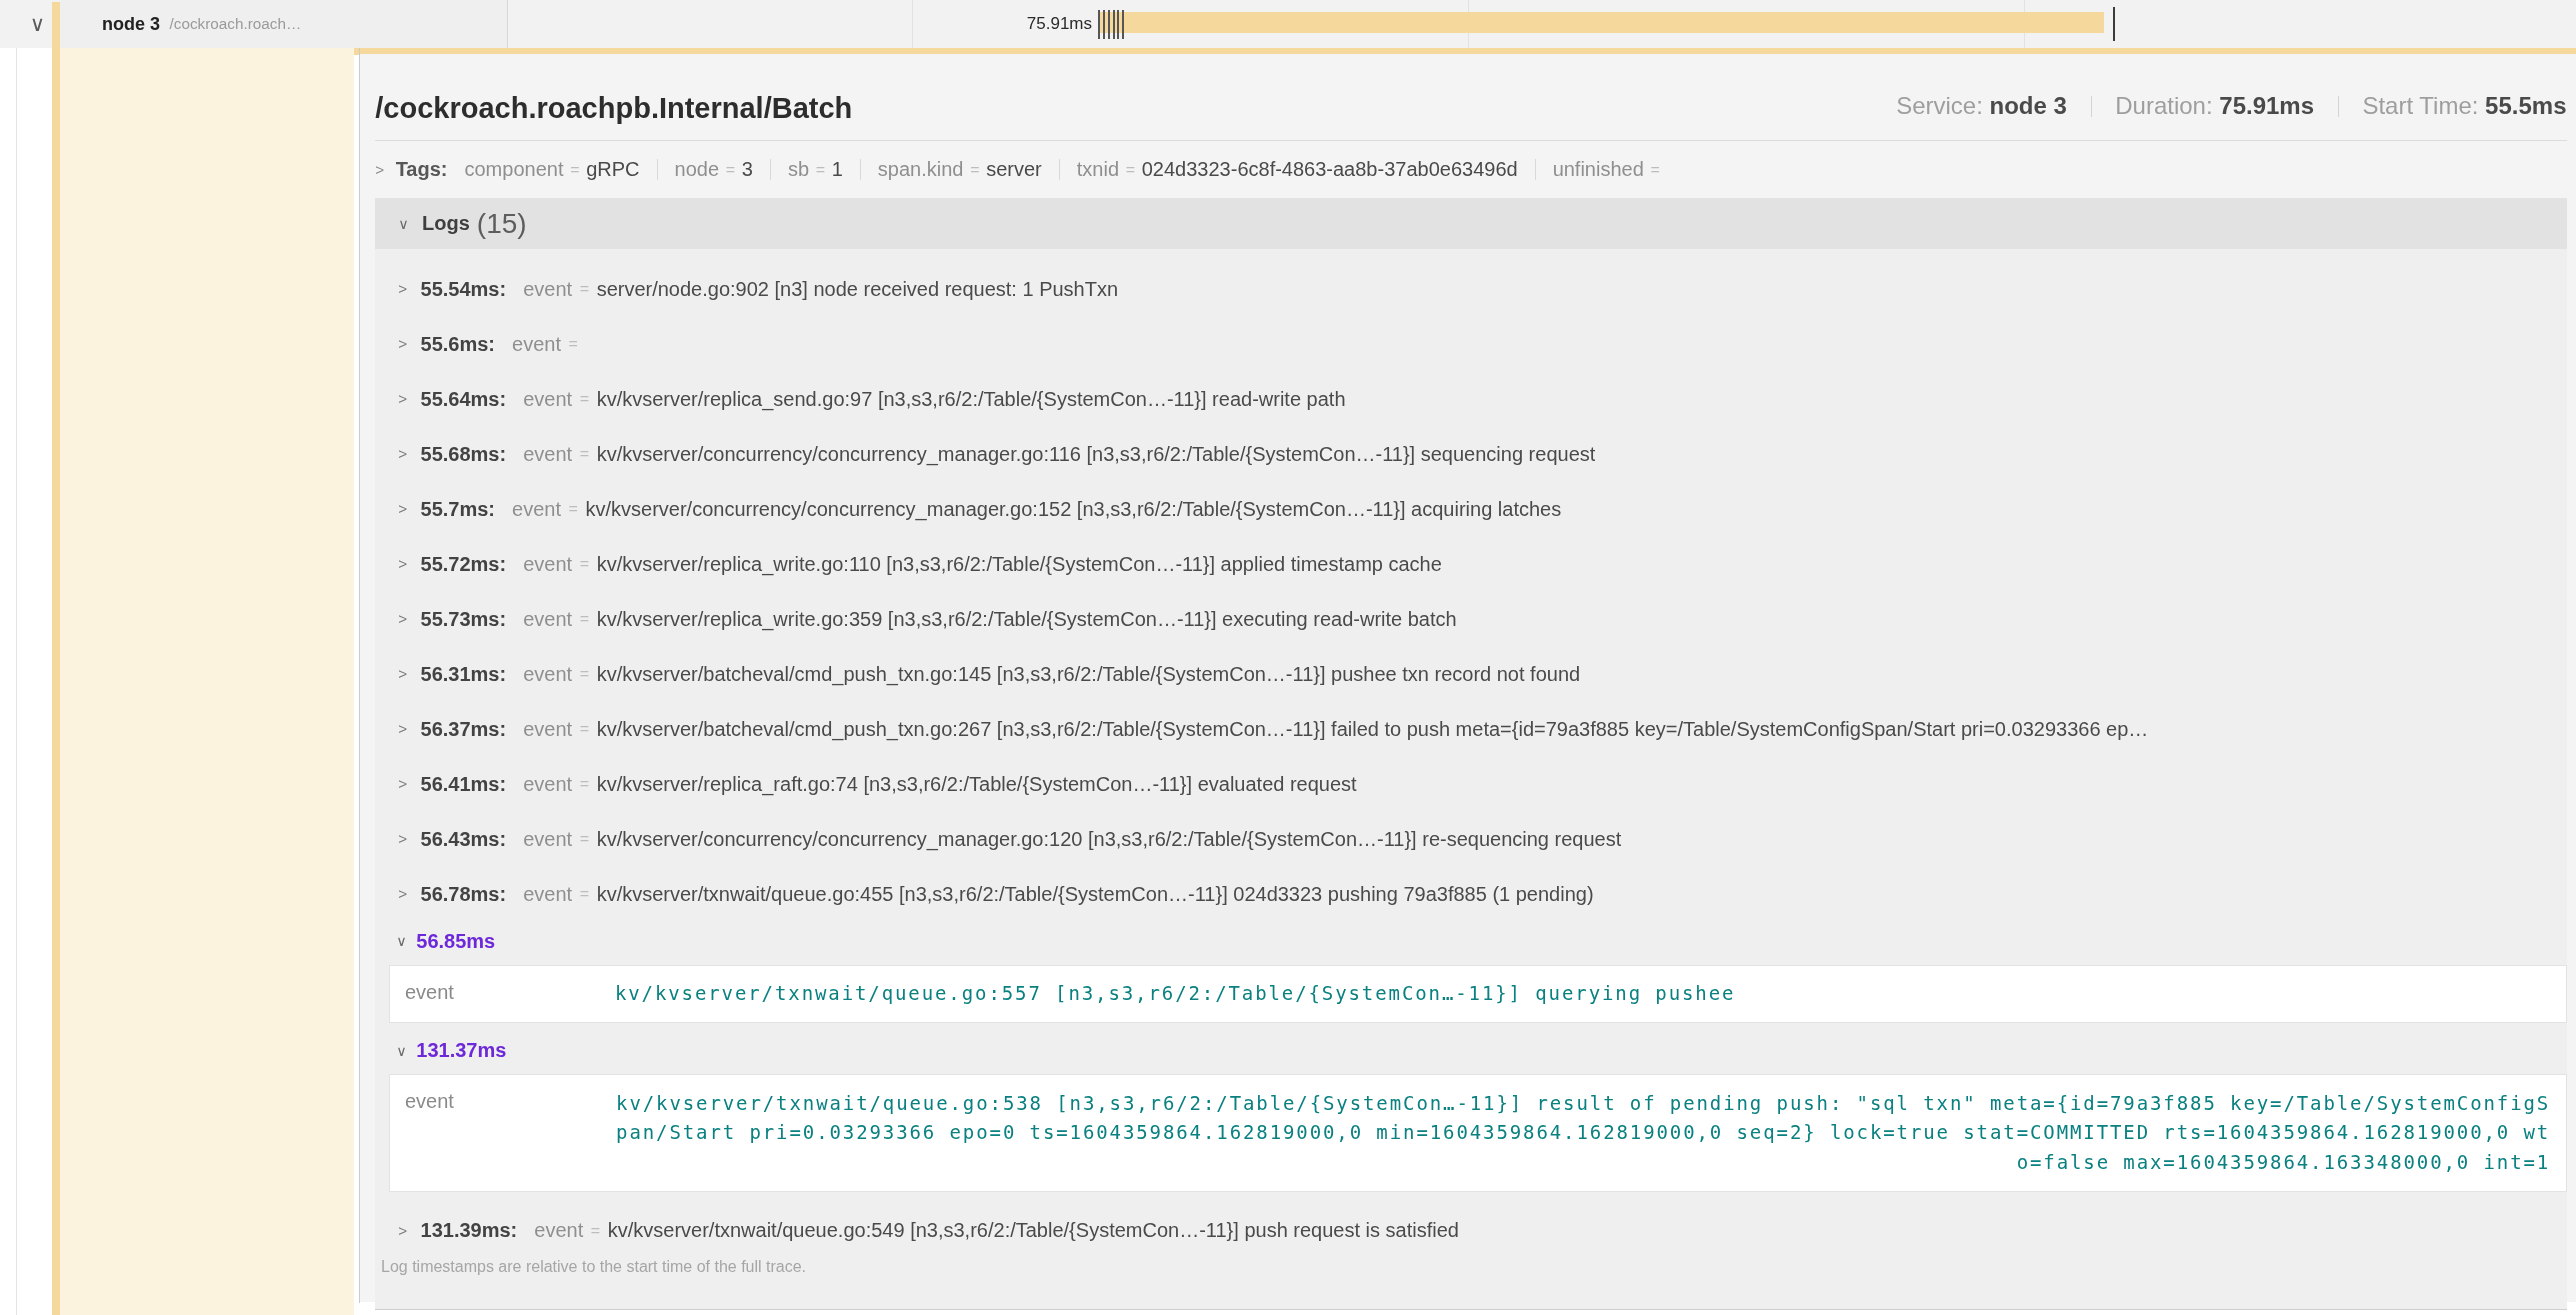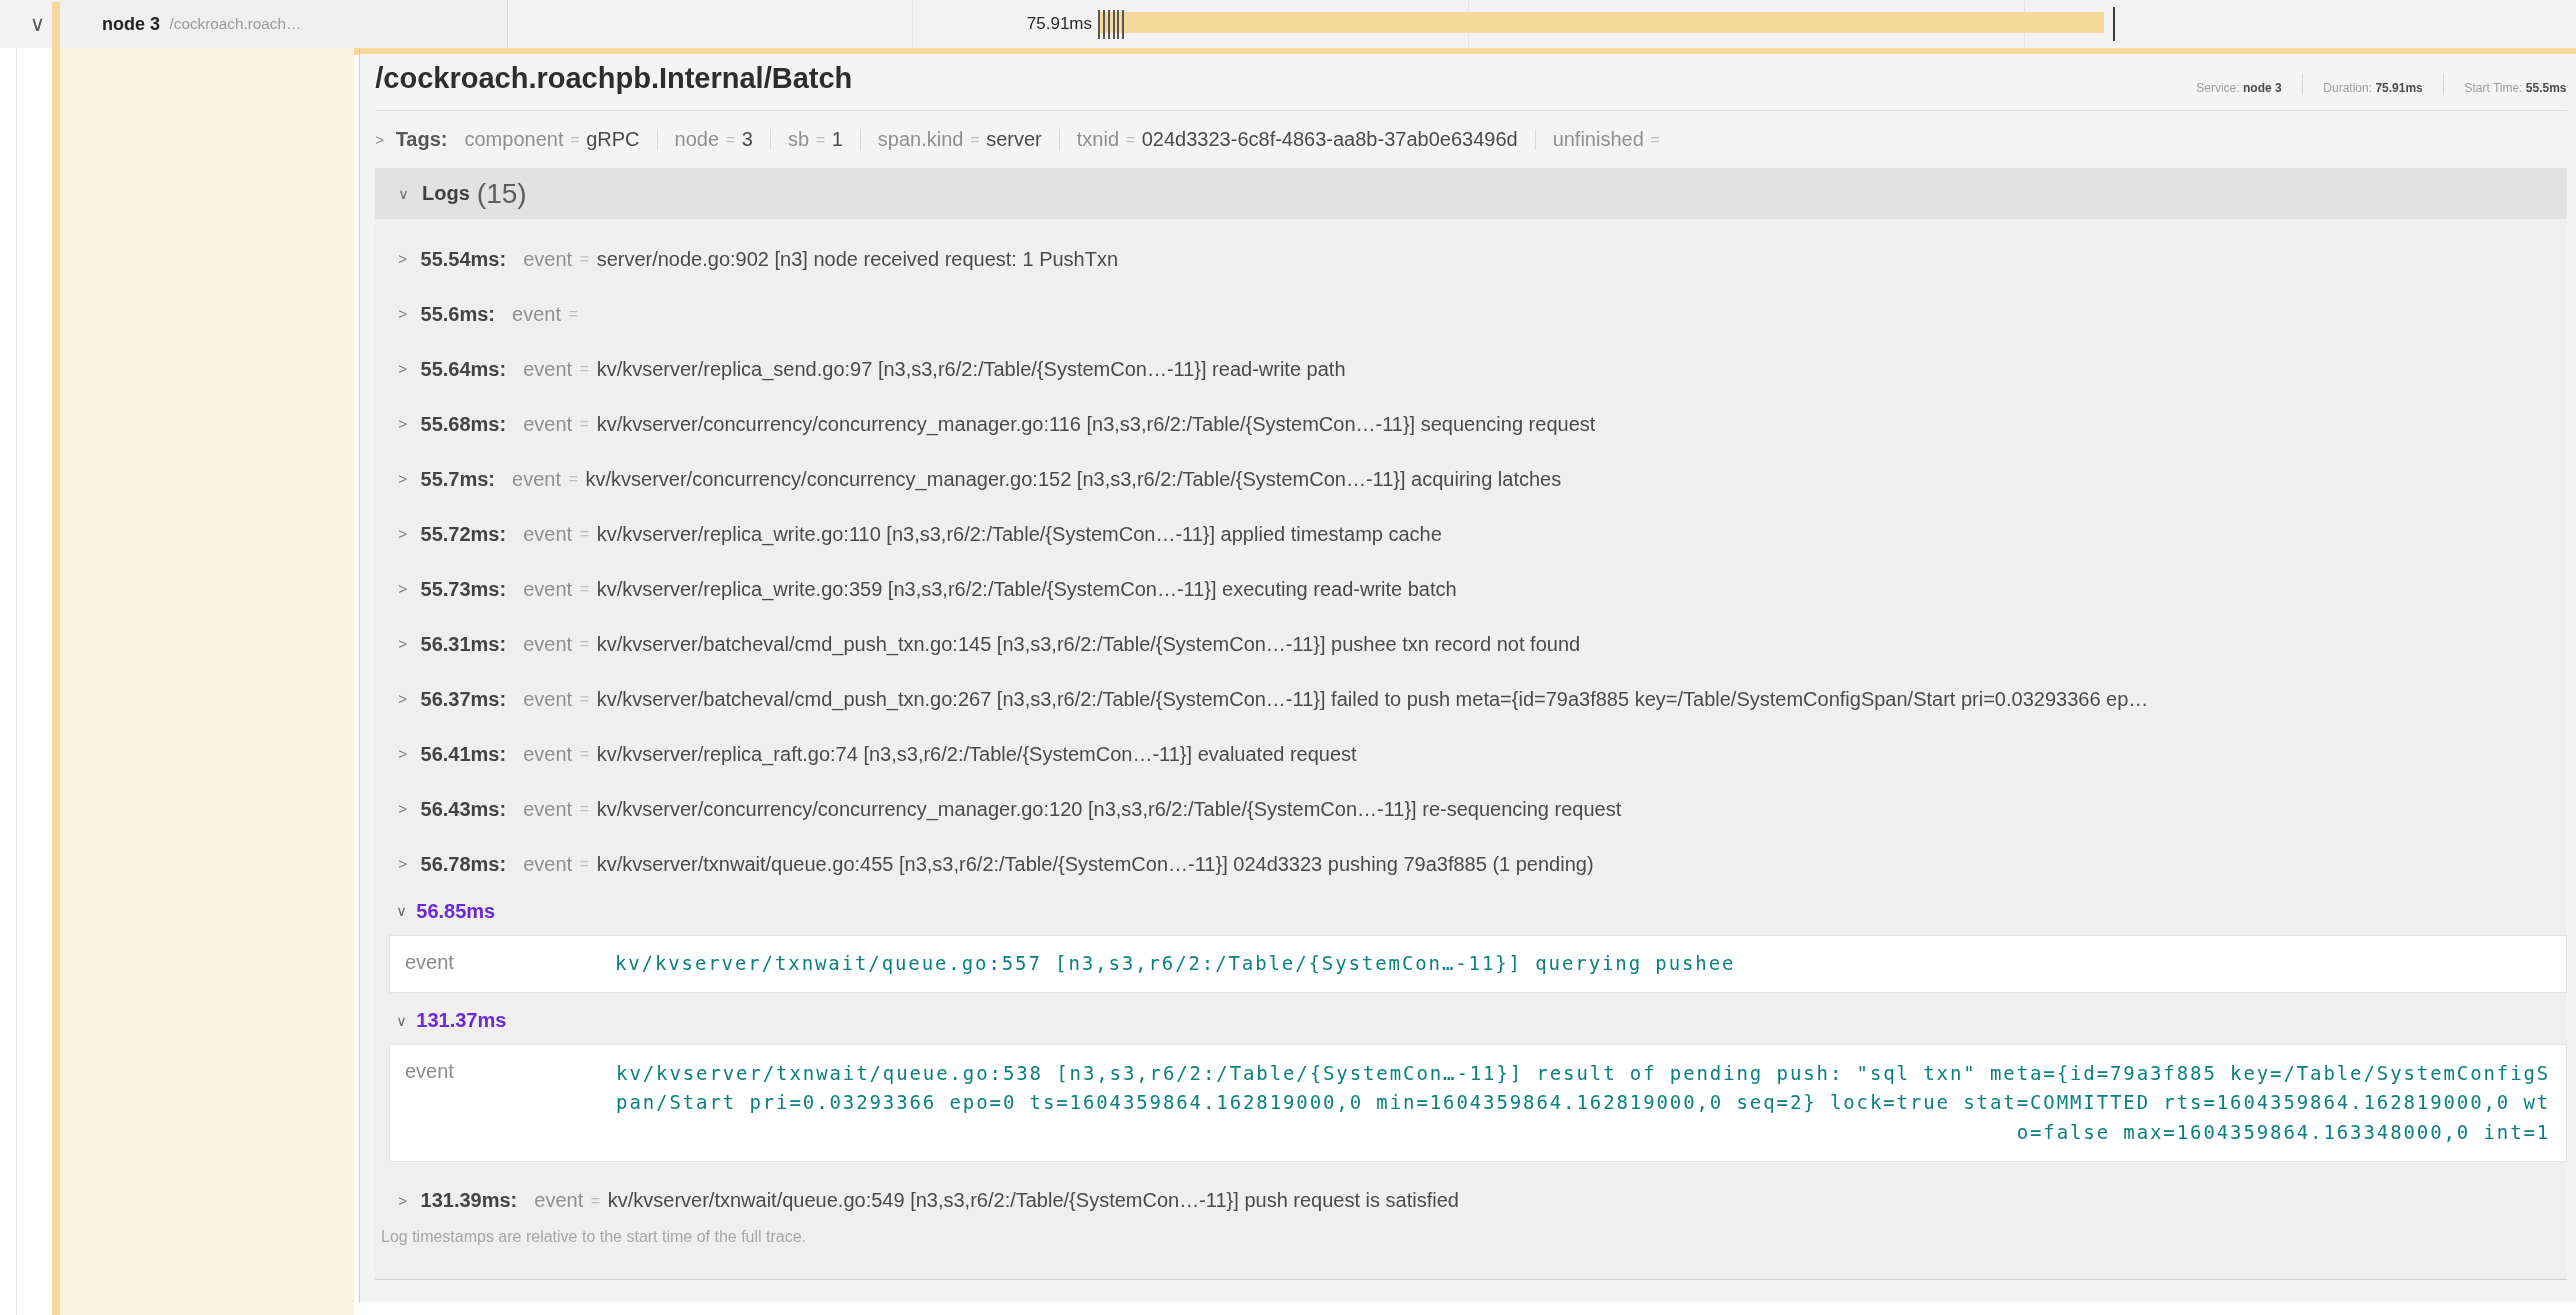--- a/index.html
+++ b/index.html
@@ -28,23 +28,23 @@
   .tick{position:absolute;top:9.5px;width:1.9px;height:29px;background:#565656;}
   .t1{left:1098px;} .t2{left:1103px;} .t3{left:1108px;} .t4{left:1113px;} .t5{left:1117px;} .t6{left:1122px;}
   .tick-end{position:absolute;left:2113px;top:6.7px;width:1.9px;height:34px;background:#3c3c3c;}
   
   .row-highlight{position:absolute;left:60px;top:48px;width:294px;height:1268px;background:#fcf3de;cursor:pointer;}
   .panel-top{position:absolute;left:354px;top:48px;width:2222px;height:6.7px;background:#f5d99c;}
   .panel-border-left{position:absolute;left:359px;top:48px;width:1px;height:1255px;background:#cbcbcb;}
   .panel{position:absolute;left:360px;top:54px;width:2216px;height:1248px;background:#f4f4f4;
     box-sizing:border-box;padding:0 9.5px 0 15.3px;}
   
-  .title-row{display:flex;justify-content:space-between;align-items:flex-end;padding-top:8px;}
+  .title-row{display:flex;justify-content:space-between;align-items:flex-start;padding-top:38px;}
   .span-title{margin:0;font-size:29px;font-weight:bold;color:#2d2d2d;}
-  .meta{font-size:12px;white-space:nowrap;}
+  .meta{font-size:24px;white-space:nowrap;}
   .meta .lbl{color:#9e9e9e;}
   .meta .val{color:#4a4a4a;font-weight:bold;}
   .meta .msep{display:inline-block;width:1px;height:21px;background:#d4d4d4;margin:0 17px;vertical-align:-2.9px;}
   .h-divider{margin-top:15.3px;border-bottom:1px solid #dcdcdc;}
   
   .tags-row{display:flex;align-items:center;margin-top:17px;font-size:20px;color:#4a4a4a;white-space:nowrap;overflow:hidden;cursor:pointer;}
   .chev-r{color:#8a8a8a;font-size:15.3px;flex:none;}
   .chev-d{color:#6a6a6a;font-size:14.3px;flex:none;}
   .tags-label{font-weight:bold;color:#575757;margin:0 17px 0 11.4px;}
   .tag-key{color:#8f8f8f;}

